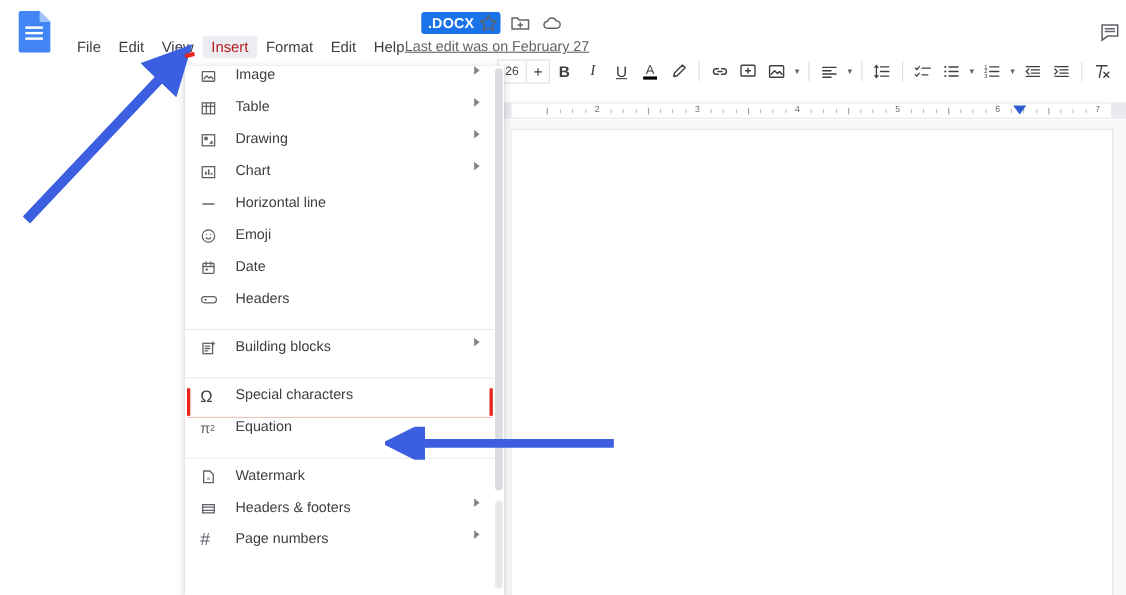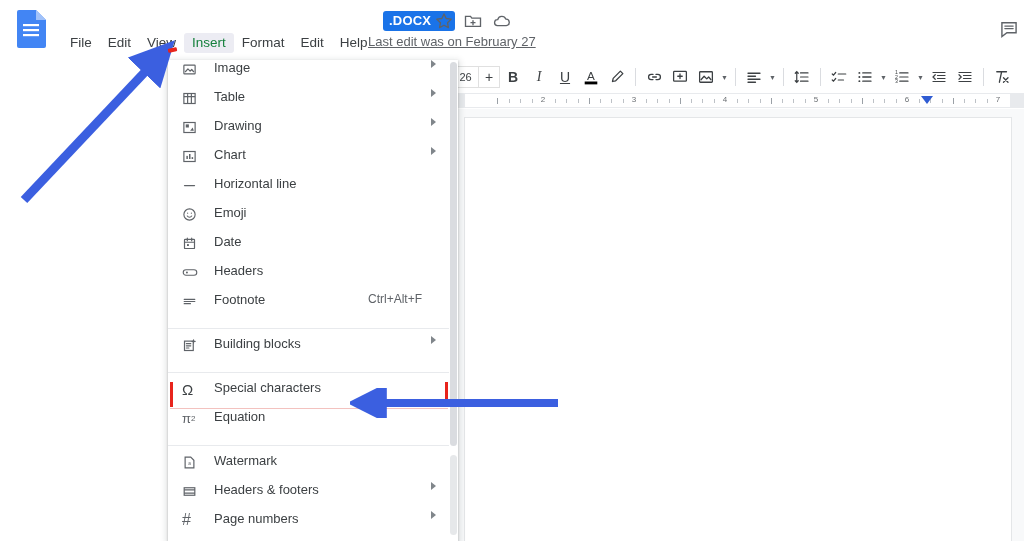--- a/index.html
+++ b/index.html
@@ -14,42 +14,42 @@
   
   #topbar { position: absolute; left: 0; top: 0; width: 1024px; height: 58px; background: #fff; }
 
   #docs-logo { position: absolute; left: 16px; top: 10px; width: 30px; height: 38px; }
 
   #menubar { position: absolute; left: 62px; top: 33px; height: 20px; display: flex; gap: 0px; }
   .menu-item {
     font-size: 13.5px; color: #3c4043; padding: 1px 8px; border-radius: 3px;
     line-height: 18px; white-space: nowrap; cursor: pointer;
   }
-  .menu-item.active { background: #ececf3; color: #15803d; }
+  .menu-item.active { background: #ececf3; color: #b91c1c; }
 
   #last-edit {
     position: absolute; left: 368px; top: 34px; font-size: 13px; color: #5f6368;
     text-decoration: underline; white-space: nowrap; cursor: pointer;
   }
 
   #docx-badge {
     position: absolute; left: 383px; top: 11px;
     background: #1a73e8; color: #fff; font-size: 13px; font-weight: bold;
     padding: 2px 24px 3px 6px; border-radius: 3px; letter-spacing: .2px;
   }
   .hdr-icon { position: absolute; top: 11px; width: 20px; height: 20px; cursor: pointer; color: #5f6368; }
   #icon-star { left: 434px; }
   #icon-folder { left: 463px; }
   #icon-cloud { left: 492px; }
 
   #icon-comment-panel { position: absolute; left: 999px; top: 19px; width: 20px; height: 20px; cursor: pointer; }
 
   
   #toolbar {
-    position: absolute; left: 452px; top: 62px; width: 572px; height: 30px;
+    position: absolute; left: 452px; top: 50px; width: 572px; height: 30px;
     display: flex; align-items: center; gap: 0px;
   }
   .tb { display: flex; align-items: center; justify-content: center; height: 26px; cursor: pointer; color: #3c4043; }
   .tb-sep { width: 1px; height: 18px; background: #dadce0; margin: 0 5px; }
   #font-size-box {
     width: 26px; height: 22px; border: 1px solid #e0e0e0; border-right: none;
     font-size: 11px; color: #3c4043; display: flex; align-items: center; justify-content: center;
     background: #fff;
   }
   #font-size-plus {
@@ -439,29 +439,20 @@
     <div class="mi">
       <span class="mi-icon">
         <svg width="16" height="15" viewBox="0 0 26 24" fill="none" stroke="#5f6368" stroke-width="1.8">
           <rect x="2" y="7.5" width="22" height="9" rx="4.5"></rect>
           <circle cx="8" cy="12" r="1.6" fill="#5f6368" stroke="none"></circle>
         </svg>
       </span>
       <span class="mi-label">Headers</span>
     </div>
 
-    <div class="mi">
-      <span class="mi-icon">
-        <svg width="15" height="15" viewBox="0 0 24 24" stroke="#5f6368" stroke-width="1.9" stroke-linecap="round">
-          <path d="M3.5 8.5h17M3.5 12h17M3.5 15.5h10"></path>
-        </svg>
-      </span>
-      <span class="mi-label">Footnote</span>
-      <span class="mi-accel">Ctrl+Alt+F</span>
-    </div>
 
     <div class="mi-sep"></div>
 
     <div class="mi">
       <span class="mi-icon">
         <svg width="15" height="15" viewBox="0 0 24 24" fill="none" stroke="#5f6368" stroke-width="1.9" stroke-linecap="round">
           <rect x="4" y="5" width="14" height="15"></rect>
             <path d="M7 9h7M7 12.5h7M7 16h4"></path>
           <path d="M18.5 3v5M16 5.5h5"></path>
         </svg>

